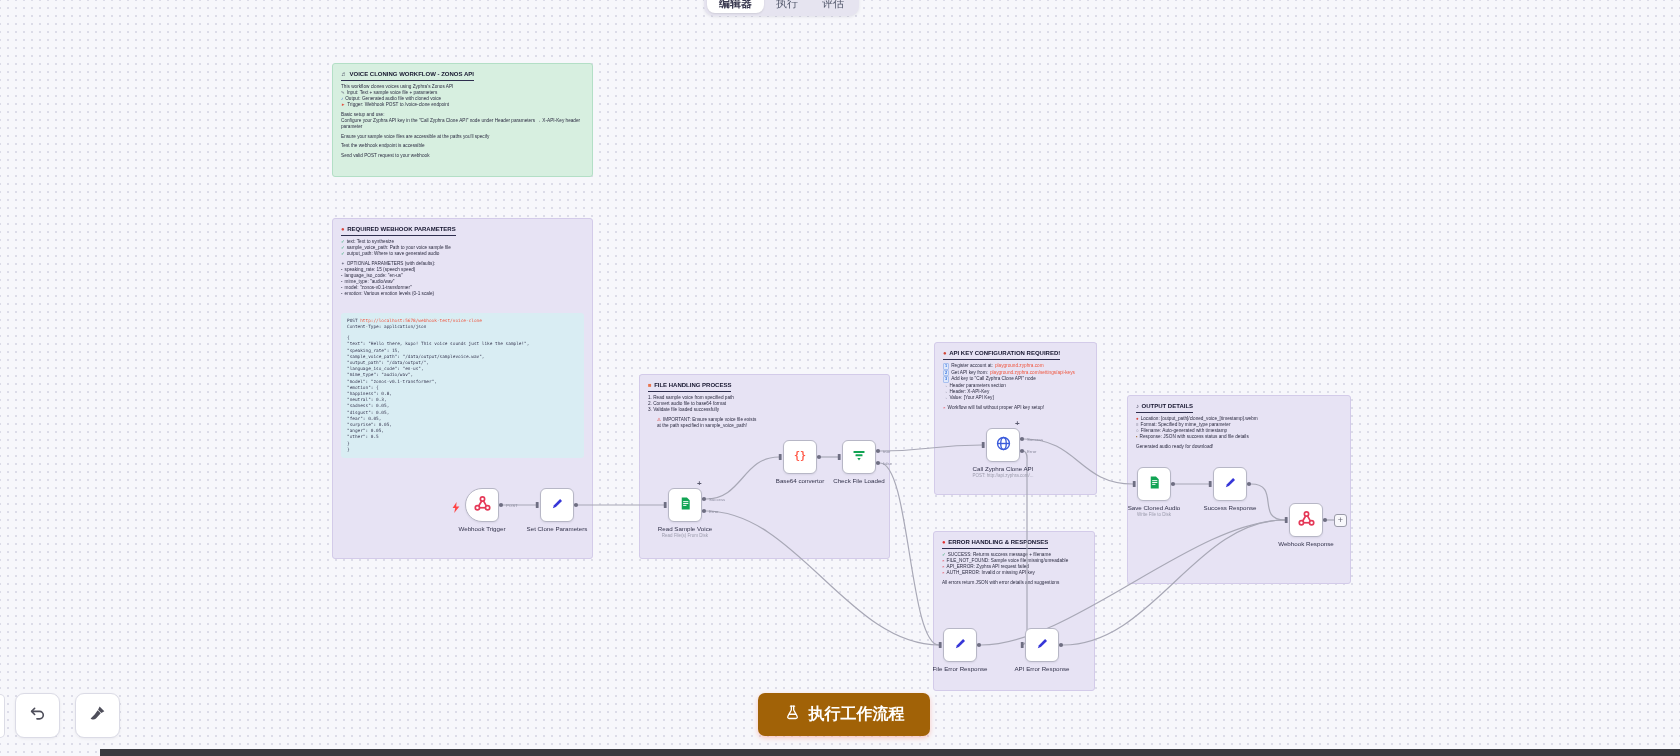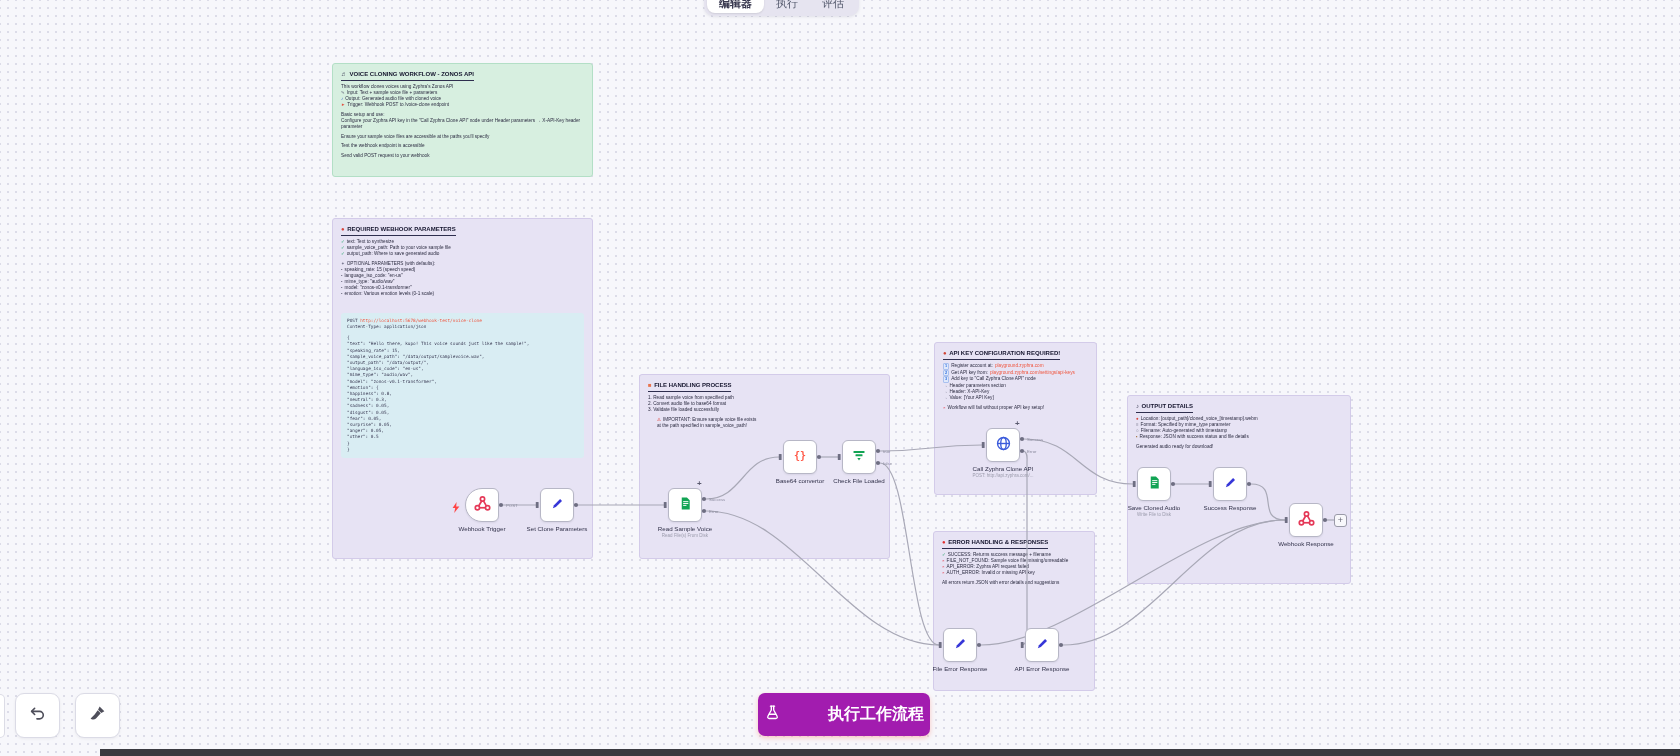--- a/index.html
+++ b/index.html
@@ -49,23 +49,23 @@
     align-items:flex-end;border-radius:8px;cursor:pointer;white-space:nowrap;}
   .tab.active{background:#ffffff;color:#3a3a50;font-weight:bold;box-shadow:0 1px 2px rgba(0,0,0,.10);}
   
   .corner-btn{position:absolute;width:43px;height:43px;background:#fff;border:1px solid #dbdbe6;
     border-radius:9px;display:flex;align-items:center;justify-content:center;z-index:6;
     box-shadow:0 1px 3px rgba(20,20,40,.06);cursor:pointer;}
   #undo-btn{left:15px;top:693px;}
   #tidy-btn{left:75px;top:693px;}
   #left-sliver{position:absolute;left:0;top:694px;width:4px;height:42px;background:#fff;
     border:1px solid #dcdce6;border-left:none;border-radius:0 6px 6px 0;z-index:6;}
-  #execute-btn{position:absolute;left:758px;top:693px;width:172px;height:43px;background:#a21caf;
+  #execute-btn{position:absolute;left:758px;top:693px;width:172px;height:43px;background:#a16207;
     border:none;border-radius:7px;color:#fff;font-size:16px;font-weight:bold;display:flex;
-    align-items:center;justify-content:space-between;gap:8px;z-index:6;cursor:pointer;
+    align-items:center;justify-content:center;gap:8px;z-index:6;cursor:pointer;
     font-family:"Liberation Sans",sans-serif;box-shadow:0 2px 5px rgba(255,109,90,.35);}
   #bottom-strip{position:absolute;left:100px;right:0;top:749px;height:7px;background:#3a3a40;z-index:7;}
 </style>
 </head>
 <body>
 
 <div id="canvas">
   <div id="stickies">
       <div class="sticky sticky-green" style="left: 332px; top: 63px; width: 261px; height: 114px;">
         <div class="sticky-title">

